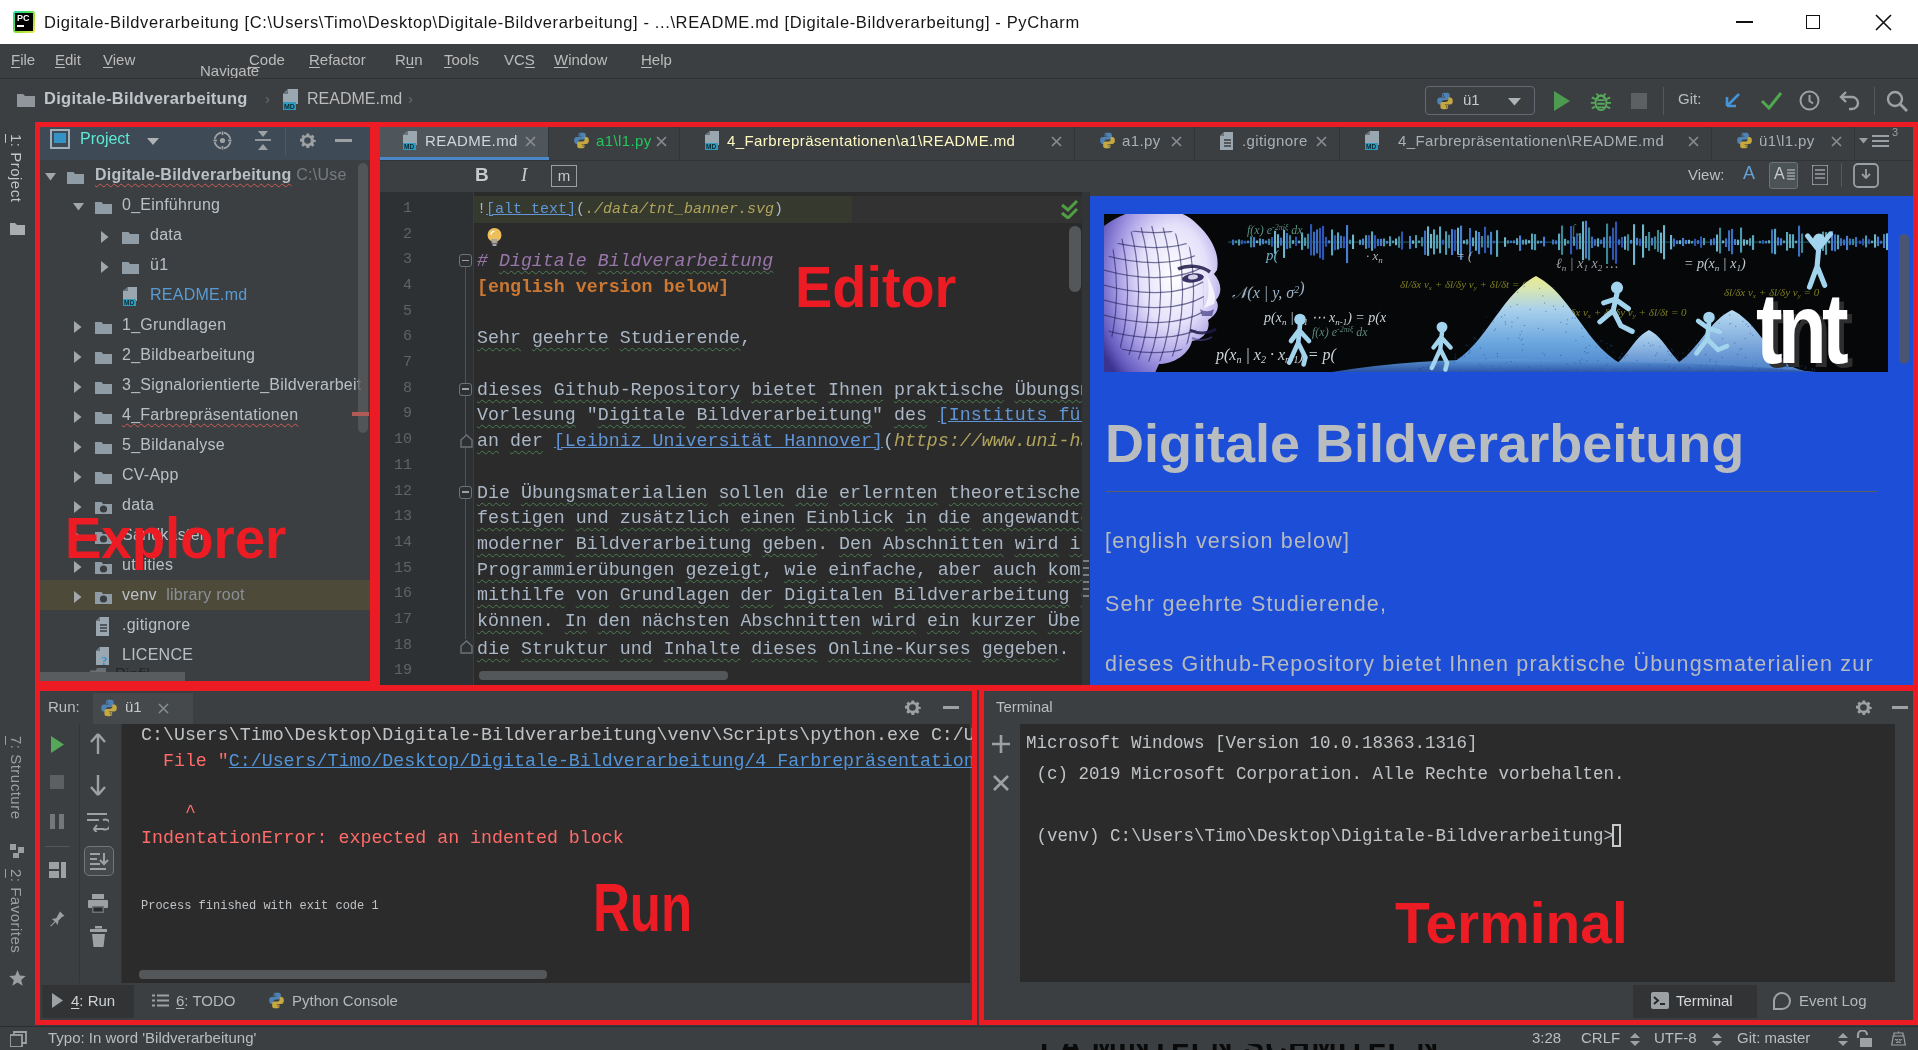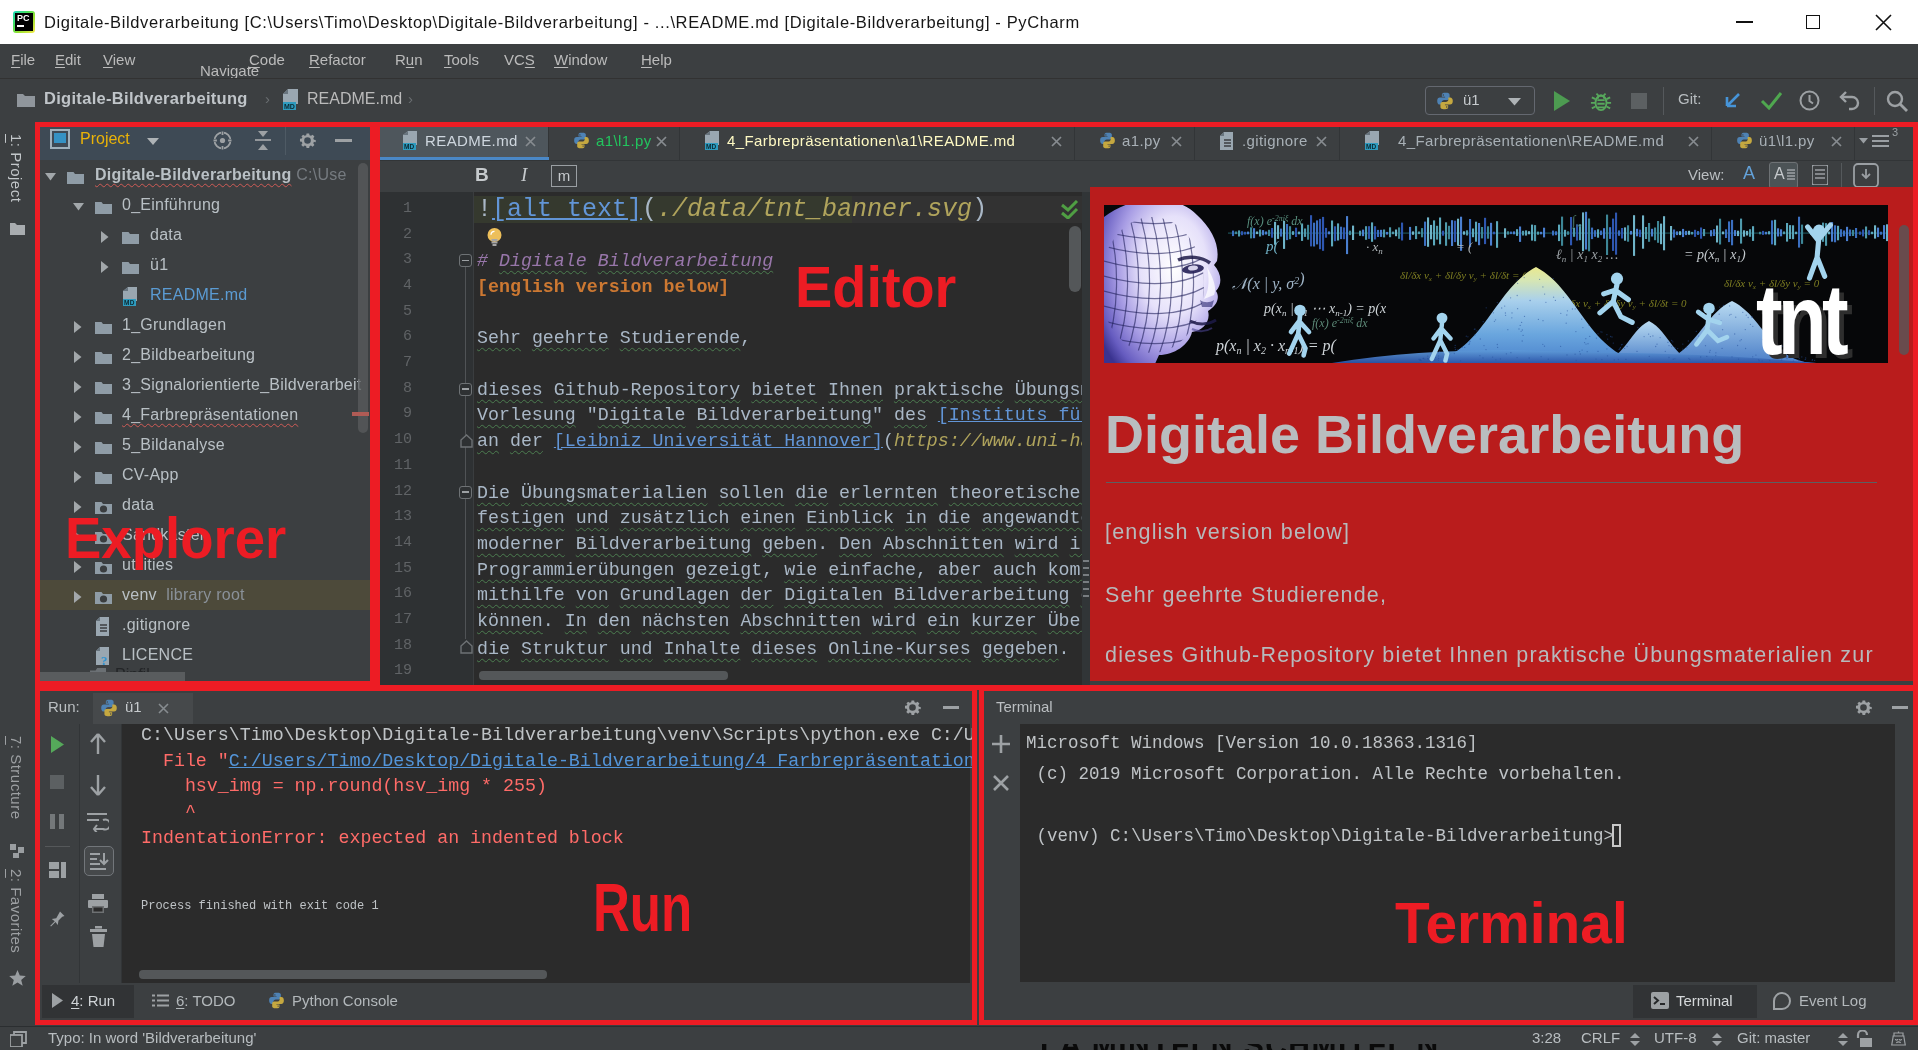--- a/index.html
+++ b/index.html
@@ -113,21 +113,21 @@
       <path d="M8.5 0 L10.8 5.6 16.8 6 12.2 9.9 13.7 15.8 8.5 12.6 3.3 15.8 4.8 9.9 0.2 6 6.2 5.6 Z" fill="#9a9ea1"></path>
     </svg>
 </div>
 
 <div class="abs" id="explorer" style="left:35px;top:122px;width:340px;height:564px;background:#3c3f41;overflow:hidden;">
 
   <div class="abs" style="left:0;top:0;width:340px;height:38px;background:#3e4a55;">
     <div class="abs" style="left:15px;top:7px;width:20px;height:20px;border:2px solid #9fb0bb;background:#3e4a55;">
         <div class="abs" style="left:2px;top:2px;width:12px;height:10px;background:#3592c4;"></div>
       </div>
-    <span class="abs" style="left:45px;top:8px;font-size:16px;color:#eab308;">Project</span>
+    <span class="abs" style="left:45px;top:8px;font-size:16px;color:#5eead4;">Project</span>
     <svg class="abs" style="left:112px;top:16px;" width="12" height="8">
         <path d="M0 0 h12 l-6 7 z" fill="#aeb3b6"></path>
       </svg>
     <svg class="abs" style="left:178px;top:9px;" width="19" height="19">
         <circle cx="9.5" cy="9.5" r="8" fill="none" stroke="#9da1a4" stroke-width="1.8"></circle>
         <circle cx="9.5" cy="9.5" r="2.6" fill="#9da1a4"></circle>
         <path d="M9.5 0 v4 M9.5 15 v4 M0 9.5 h4 M15 9.5 h4" stroke="#3e4a55" stroke-width="3"></path>
         <path d="M9.5 0.5 v3.4 M9.5 15.1 v3.4 M0.5 9.5 h3.4 M15.1 9.5 h3.4" stroke="#9da1a4" stroke-width="1.8"></path>
       </svg>
     <svg class="abs" style="left:218px;top:9px;" width="20" height="20">
@@ -412,21 +412,21 @@
       <path d="M2 13 V6 L7.5 1 L13 6 V13 Z" fill="#2e3133" stroke="#6e7275" stroke-width="1.4"></path>
     </svg>
     <svg class="abs" style="left:84px;top:447.6px;" width="15" height="14">
       <path d="M2 13 V6 L7.5 1 L13 6 V13 Z" fill="#2e3133" stroke="#6e7275" stroke-width="1.4"></path>
     </svg>
     <svg class="abs" style="left:111px;top:34.7px;" width="17" height="21">
       <circle cx="8.5" cy="8" r="7" fill="#edbf5a"></circle>
       <path d="M5.5 13 h6 M5.5 15.5 h6 M6.5 18 h4" stroke="#a5a5a5" stroke-width="1.8"></path>
       <path d="M5 7.8 a3.5 3.5 0 013.5 -3.4" stroke="#fff" stroke-width="1.3" fill="none"></path>
     </svg>
-    <div class="abs mono" style="left:102px;top:5.0px;height:26px;line-height:26px;font-size:25px;white-space:pre;"><span style="color:#a9b7c6;">!</span><span style="color:#6295d6;text-decoration:underline;">[alt text]</span><span style="color:#a9b7c6;">(</span><span style="color:#b0a45c;font-style:italic;">./data/tnt_banner.svg</span><span style="color:#a9b7c6;">)</span></div>
+    <div class="abs mono" style="left:102px;top:5.0px;height:26px;line-height:26px;font-size:15px;white-space:pre;"><span style="color:#a9b7c6;">!</span><span style="color:#6295d6;text-decoration:underline;">[alt text]</span><span style="color:#a9b7c6;">(</span><span style="color:#b0a45c;font-style:italic;">./data/tnt_banner.svg</span><span style="color:#a9b7c6;">)</span></div>
     <div class="abs mono" style="left:102px;top:56.4px;height:26px;line-height:26px;font-size:18.3px;white-space:pre;"><span style="color:#9876aa;font-style:italic;"># <span class="sq">Digitale</span> <span class="sq">Bildverarbeitung</span></span></div>
     <div class="abs mono" style="left:102px;top:82.0px;height:26px;line-height:26px;font-size:18.3px;white-space:pre;"><span style="color:#cc7832;font-weight:bold;">[english version below]</span></div>
     <div class="abs mono" style="left:102px;top:133.4px;height:26px;line-height:26px;font-size:18.3px;white-space:pre;"><span style="color:#a9b7c6;"><span class="sq">Sehr</span> <span class="sq">geehrte</span> <span class="sq">Studierende</span>,</span></div>
     <div class="abs mono" style="left:102px;top:184.8px;height:26px;line-height:26px;font-size:18.3px;white-space:pre;"><span style="color:#a9b7c6;"><span class="sq">dieses</span> <span class="sq">Github-Repository</span> <span class="sq">bietet</span> <span class="sq">Ihnen</span> <span class="sq">praktische</span> <span class="sq">Übungsmaterialien</span> </span></div>
     <div class="abs mono" style="left:102px;top:210.4px;height:26px;line-height:26px;font-size:18.3px;white-space:pre;"><span style="color:#a9b7c6;"><span class="sq">Vorlesung</span> "<span class="sq">Digitale</span> <span class="sq">Bildverarbeitung</span>" <span class="sq">des</span> </span><span style="color:#6295d6;text-decoration:underline;">[Instituts für Informationsverarbeitung]</span></div>
     <div class="abs mono" style="left:102px;top:236.1px;height:26px;line-height:26px;font-size:18.3px;white-space:pre;"><span style="color:#a9b7c6;"><span class="sq">an</span> <span class="sq">der</span> </span><span style="color:#6295d6;text-decoration:underline;">[Leibniz Universität Hannover]</span><span style="color:#a9b7c6;">(</span><span style="color:#b0a45c;font-style:italic;">https://www.uni-hannover.de</span></div>
     <div class="abs mono" style="left:102px;top:287.5px;height:26px;line-height:26px;font-size:18.3px;white-space:pre;"><span style="color:#a9b7c6;"><span class="sq">Die</span> <span class="sq">Übungsmaterialien</span> <span class="sq">sollen</span> <span class="sq">die</span> <span class="sq">erlernten</span> <span class="sq">theoretischen</span> </span></div>
     <div class="abs mono" style="left:102px;top:313.2px;height:26px;line-height:26px;font-size:18.3px;white-space:pre;"><span style="color:#a9b7c6;"><span class="sq">festigen</span> <span class="sq">und</span> <span class="sq">zusätzlich</span> <span class="sq">einen</span> <span class="sq">Einblick</span> <span class="sq">in</span> <span class="sq">die</span> <span class="sq">angewandte</span> </span></div>
     <div class="abs mono" style="left:102px;top:338.8px;height:26px;line-height:26px;font-size:18.3px;white-space:pre;"><span style="color:#a9b7c6;"><span class="sq">moderner</span> <span class="sq">Bildverarbeitung</span> <span class="sq">geben</span>. <span class="sq">Den</span> <span class="sq">Abschnitten</span> <span class="sq">wird</span> <span class="sq">in</span> </span></div>
     <div class="abs mono" style="left:102px;top:364.5px;height:26px;line-height:26px;font-size:18.3px;white-space:pre;"><span style="color:#a9b7c6;"><span class="sq">Programmierübungen</span> <span class="sq">gezeigt</span>, <span class="sq">wie</span> <span class="sq">einfache</span>, <span class="sq">aber</span> <span class="sq">auch</span> <span class="sq">komplex</span></span></div>
@@ -437,21 +437,21 @@
       <path d="M1 5 l6 5 9-9" stroke="#4f9e43" stroke-width="3" fill="none"></path>
       <path d="M1 13 l6 5 9-9" stroke="#4f9e43" stroke-width="3" fill="none"></path>
     </svg>
     <div class="abs" style="left:694px;top:34px;width:12px;height:66px;background:#5c5f61;border-radius:6px;opacity:.85;"></div>
     <div class="abs" style="left:104px;top:479px;width:249px;height:9px;background:#5c5f61;border-radius:4px;opacity:.85;"></div>
   </div>
 
 <div class="abs" style="left:1082px;top:192px;width:8px;height:494px;background:#313537;"></div>
 <div class="abs" style="left:1083px;top:560px;width:6px;height:42px;background:repeating-linear-gradient(to bottom,#8a8f93 0 2px,transparent 2px 7px);opacity:.8;"></div>
 
-<div class="abs" id="preview" style="left:1090px;top:187px;width:828px;height:494px;background:#b91c1c;overflow:hidden;">
+<div class="abs" id="preview" style="left:1090px;top:196px;width:828px;height:494px;background:#1d4ed8;overflow:hidden;">
     <svg class="abs" style="left:14px;top:18px;" width="784" height="158" viewBox="0 0 784 158">
       <defs>
         <radialGradient id="faceg" cx="60%" cy="38%" r="75%">
           <stop offset="0%" stop-color="#ffffff"></stop>
           <stop offset="38%" stop-color="#e6e1fa"></stop>
           <stop offset="65%" stop-color="#a79ce4"></stop>
           <stop offset="88%" stop-color="#665cc0"></stop>
           <stop offset="100%" stop-color="#3a3390"></stop>
         </radialGradient>
         <linearGradient id="mtn" x1="0" y1="0" x2="0" y2="1">
@@ -1082,21 +1082,20 @@
       <rect x="5.5" y="13.5" width="9" height="4" fill="#2b2b2b"></rect>
     </svg>
     <svg class="abs" style="left:50px;top:235px;" width="17" height="21">
       <rect x="0" y="3" width="17" height="3" fill="#9da1a4"></rect>
       <rect x="5" y="0" width="7" height="2.5" fill="#9da1a4"></rect>
       <path d="M2 8 h13 l-1.5 13 h-10 z" fill="#9da1a4"></path>
     </svg>
     <div class="abs" style="left:82px;top:33px;width:848px;height:259px;background:#2b2b2b;"></div>
     <div class="abs mono" style="left:101px;top:31px;height:26px;line-height:26px;font-size:18.3px;white-space:pre;"><span style="color:#bfc3c6;">C:\Users\Timo\Desktop\Digitale-Bildverarbeitung\venv\Scripts\python.exe C:/U</span></div>
     <div class="abs mono" style="left:101px;top:57px;height:26px;line-height:26px;font-size:18.3px;white-space:pre;"><span style="color:#ff6b68;">  File "</span><span style="color:#5394d8;text-decoration:underline;">C:/Users/Timo/Desktop/Digitale-Bildverarbeitung/4_Farbrepräsentation</span></div>
-    <div class="abs mono" style="left:101px;top:82px;height:26px;line-height:26px;font-size:18.3px;white-space:pre;"><span style="color:#ff6b68;">    hsv_img = np.round(hsv_img * 255)</span></div>
     <div class="abs mono" style="left:101px;top:108px;height:26px;line-height:26px;font-size:18.3px;white-space:pre;"><span style="color:#ff6b68;">    ^</span></div>
     <div class="abs mono" style="left:101px;top:134px;height:26px;line-height:26px;font-size:18.3px;white-space:pre;"><span style="color:#ff6b68;">IndentationError: expected an indented block</span></div>
     <div class="abs mono" style="left:101px;top:202px;height:26px;line-height:26px;font-size:12px;white-space:pre;text-align:center;"><span style="color:#bfc3c6;">Process finished with exit code 1</span></div>
     <div class="abs" style="left:99px;top:279px;width:408px;height:9px;background:#5c5f61;border-radius:4px;opacity:.85;"></div>
     <div class="abs" style="left:2px;top:294px;width:92px;height:33px;background:#313335;"></div>
     <svg class="abs" style="left:11px;top:302px;" width="13" height="15">
       <path d="M1 0 L12 7.5 L1 15 Z" fill="#9da1a4"></path>
     </svg>
     <span class="abs" style="left:31px;top:301px;font-size:15px;color:#cfd3d6;"><u>4</u>: Run</span>
     <svg class="abs" style="left:112px;top:303px;" width="17" height="13">

